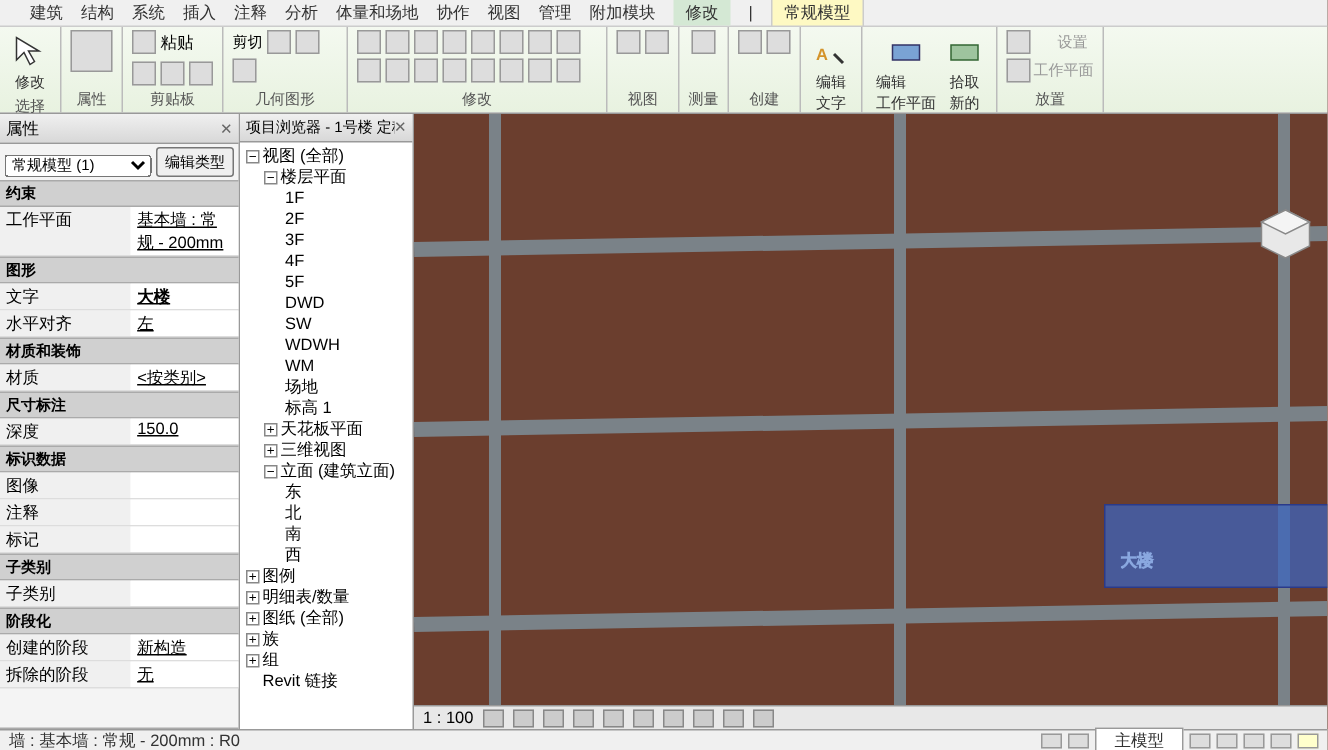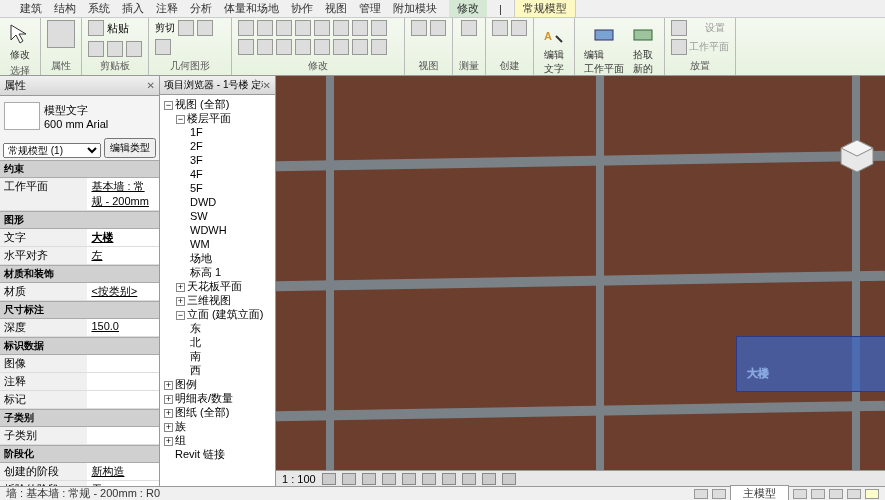--- a/index.html
+++ b/index.html
@@ -207,27 +207,20 @@
   </div>
 </div>
 
 <div class="main">
 
   <div class="props">
     <div class="panel-title">
         <span>属性</span>
         <span class="x">✕</span>
       </div>
-    <div class="type-sel">
-      <div class="thumb"></div>
-      <div style="font-size:10px">
-        <div>模型文字</div>
-        <div>600 mm Arial</div>
-      </div>
-    </div>
     <div class="type-row">
       <select><option>常规模型 (1)</option></select>
       <button>编辑类型</button>
     </div>
     <div class="prop-section">约束</div>
     <div class="prop-row">
         <div class="k">工作平面</div>
         <div class="v">基本墙 : 常规 - 200mm</div>
       </div>
     <div class="prop-section">图形</div>

